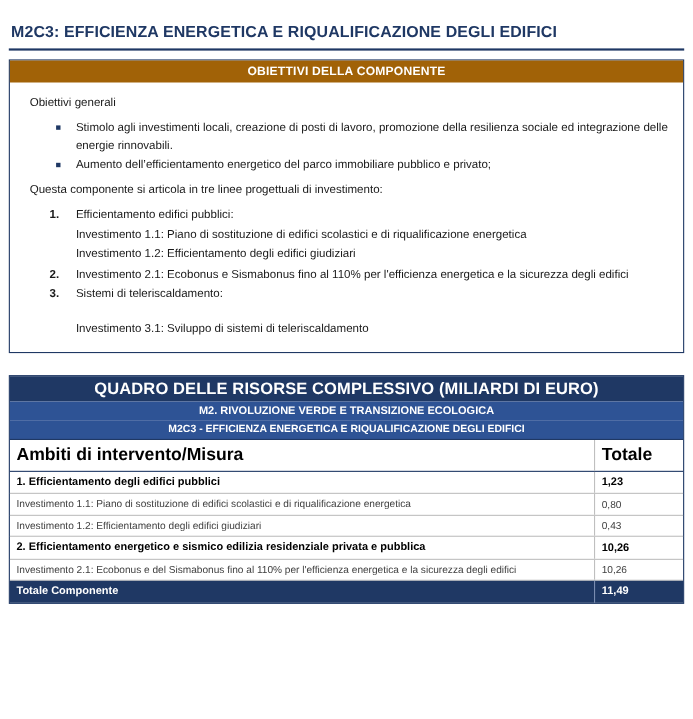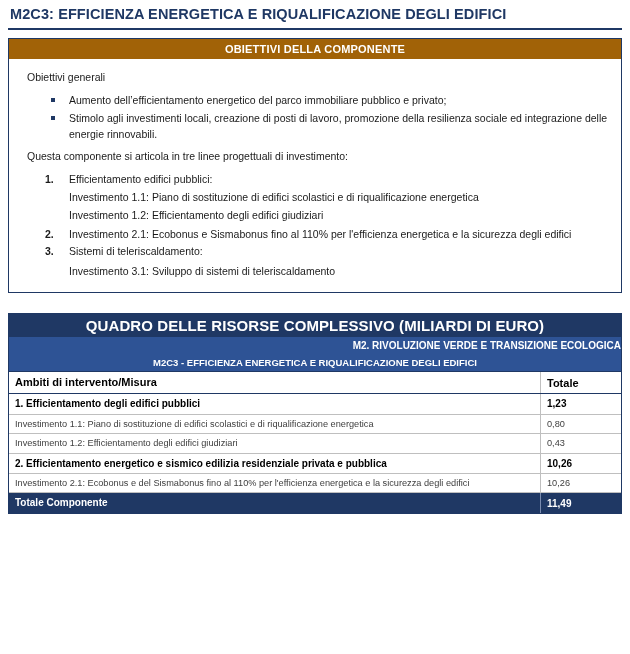--- a/index.html
+++ b/index.html
@@ -12,21 +12,21 @@
     background: #ffffff;
     font-family: "Liberation Sans", sans-serif;
     color: #000000;
     overflow: hidden;
   }
   .page {
     position: relative;
     width: 630px;
     height: 646px;
     box-sizing: border-box;
-    padding: 0 8px;
+    padding: 16px 8px;
   }
   
   .doc-title {
     font-size: 14.5px;
     font-weight: bold;
     color: #1F3864;
     letter-spacing: 0.1px;
     padding: 6px 2px 5px 2px;
     border-bottom: 2px solid #1F3864;
     line-height: 1.2;
@@ -111,21 +111,21 @@
     font-size: 15px;
     text-align: center;
     padding: 3px 0;
     letter-spacing: 0.1px;
   }
   .band2 {
     background: #2E5395;
     color: #ffffff;
     font-weight: bold;
     font-size: 10px;
-    text-align: right;
+    text-align: center;
     padding: 3px 0;
   }
   .band3 {
     background: #2E5395;
     color: #ffffff;
     font-weight: bold;
     font-size: 9.5px;
     text-align: center;
     padding: 3px 0;
     border-bottom: 1px solid #1F3864;
@@ -147,21 +147,21 @@
     padding: 3px 6px 3px 6px;
     font-size: 9.5px;
     text-align: left;
     border-left: 1px solid #bfbfbf;
     display: flex;
     align-items: center;
   }
   .hdr-row .cell-l,
   .hdr-row .cell-r {
     font-weight: bold;
-    font-size: 11px;
+    font-size: 16px;
     padding-top: 3px;
     padding-bottom: 3px;
   }
   .hdr-row { border-bottom: 1px solid #1F3864; }
   .b-row .cell-l, .b-row .cell-r {
     font-weight: bold;
     font-size: 10px;
   }
   .s-row .cell-l, .s-row .cell-r {
     color: #404040;
@@ -189,38 +189,38 @@
 
   <div class="doc-title">M2C3: EFFICIENZA ENERGETICA E RIQUALIFICAZIONE DEGLI EDIFICI</div>
 
   <div class="obj-box">
     <div class="obj-header">OBIETTIVI DELLA COMPONENTE</div>
     <div class="obj-body">
 
       <p class="obj-intro">Obiettivi generali</p>
 
       <ul class="sq">
+        <li>Stimolo agli investimenti locali, creazione di posti di lavoro, promozione della resilienza sociale ed integrazione delle energie rinnovabili.</li>
         <li>Aumento dell’efficientamento energetico del parco immobiliare pubblico e privato;</li>
-        <li>Stimolo agli investimenti locali, creazione di posti di lavoro, promozione della resilienza sociale ed integrazione delle energie rinnovabili.</li>
       </ul>
 
       <p class="obj-mid">Questa componente si articola in tre linee progettuali di investimento:</p>
 
       <ol class="num">
         <li>
           <div class="sub-line">Efficientamento edifici pubblici:</div>
           <div class="sub-line sub-gap">Investimento 1.1: Piano di sostituzione di edifici scolastici e di riqualificazione energetica</div>
           <div class="sub-line sub-gap">Investimento 1.2: Efficientamento degli edifici giudiziari</div>
         </li>
         <li>
           <div class="sub-line sub-gap">Investimento 2.1: Ecobonus e Sismabonus fino al 110% per l'efficienza energetica e la sicurezza degli edifici</div>
         </li>
         <li>
           <div class="sub-line">Sistemi di teleriscaldamento:</div>
-          <div class="sub-line sub-gap" style="margin-top:4px;">Investimento 3.1: Sviluppo di sistemi di teleriscaldamento</div>
+          <div class="sub-line sub-gap" style="margin-top:16px;">Investimento 3.1: Sviluppo di sistemi di teleriscaldamento</div>
         </li>
       </ol>
 
     </div>
   </div>
 
   <div class="res-wrap">
     <div class="band1">QUADRO DELLE RISORSE COMPLESSIVO (MILIARDI DI EURO)</div>
     <div class="band2">M2. RIVOLUZIONE VERDE E TRANSIZIONE ECOLOGICA</div>
     <div class="band3">M2C3 - EFFICIENZA ENERGETICA E RIQUALIFICAZIONE DEGLI EDIFICI</div>

